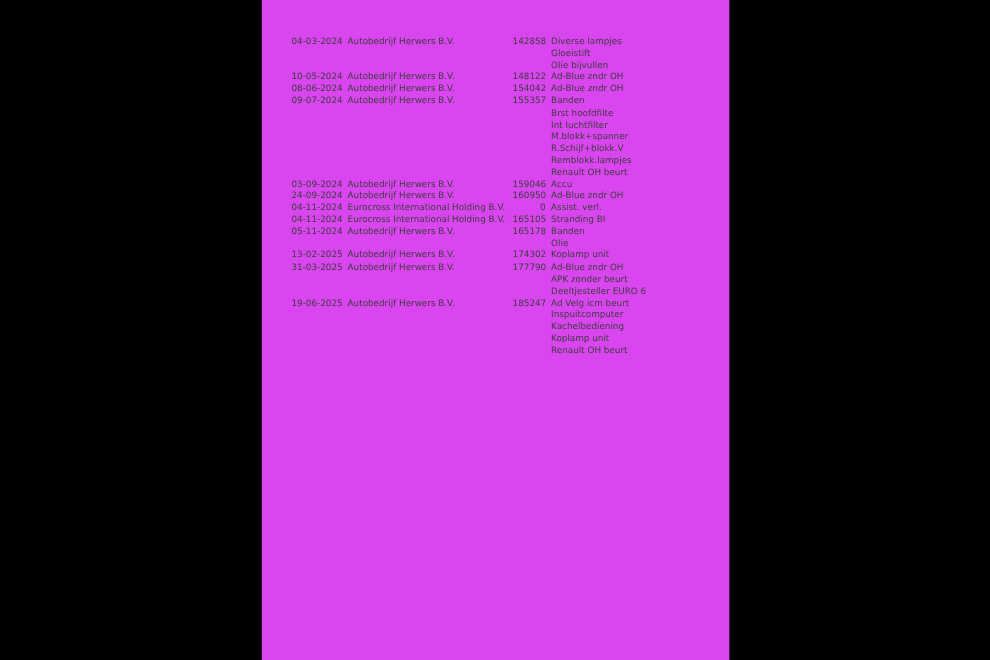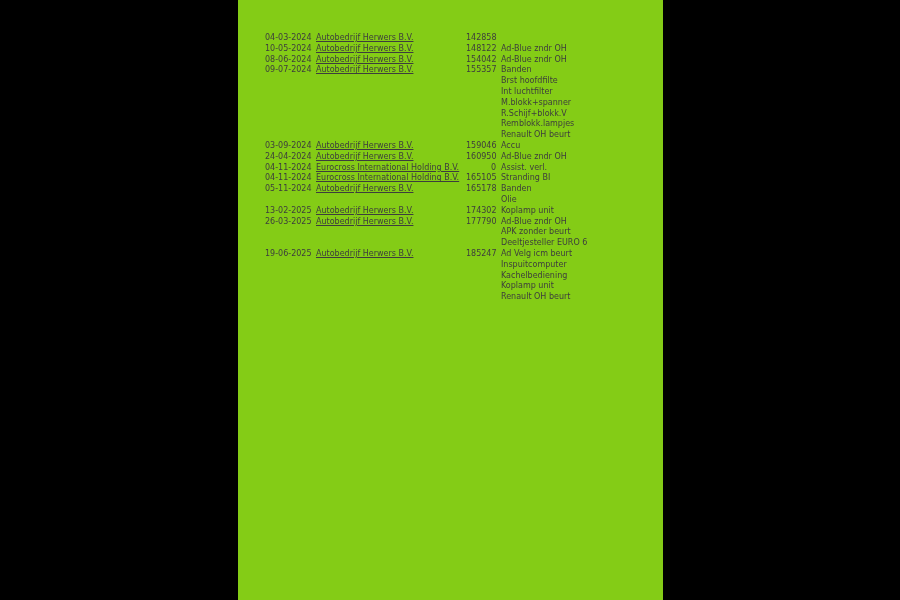--- a/index.html
+++ b/index.html
@@ -32,39 +32,44 @@
     right: 4px;
     color: #3d3d3d;
     font-size: 8px;
     line-height: 10.8px;
   }
   .row {
     display: flex;
     align-items: flex-start;
   }
   .col-date    { width: 51px;  flex: none; white-space: nowrap; }
-  .col-company { width: 150px; flex: none; padding-right: 4px; text-decoration: underline; }
+  .col-company { width: 150px; flex: none; padding-right: 4px; }
   .col-km      { width: 30px;  flex: none; text-align: right; white-space: nowrap; }
   .col-desc    { flex: 1; padding-left: 5px; }
   .desc-line   { white-space: nowrap; }
 </style>
 </head>
 <body style="background: rgb(0, 0, 0);">
 
 <div class="stage">
   <div class="letterbox left"></div>
   <div class="letterbox right"></div>
 
-  <div class="paper" style="background: #84cc16;">
+  <div class="paper" style="background: #d946ef;">
     <div class="mtable" style="color: rgb(61, 61, 61);">
 
     <div class="row">
           <div class="col-date">04-03-2024</div>
           <div class="col-company">Autobedrijf Herwers B.V.</div>
           <div class="col-km">142858</div>
+          <div class="col-desc">
+            <div class="desc-line">Diverse lampjes</div>
+            <div class="desc-line">Gloeistift</div>
+            <div class="desc-line">Olie bijvullen</div>
+          </div>
         </div>
         <div class="row">
           <div class="col-date">10-05-2024</div>
           <div class="col-company">Autobedrijf Herwers B.V.</div>
           <div class="col-km">148122</div>
           <div class="col-desc">
             <div class="desc-line">Ad-Blue zndr OH</div>
           </div>
         </div>
         <div class="row">
@@ -91,21 +96,21 @@
         </div>
         <div class="row">
           <div class="col-date">03-09-2024</div>
           <div class="col-company">Autobedrijf Herwers B.V.</div>
           <div class="col-km">159046</div>
           <div class="col-desc">
             <div class="desc-line">Accu</div>
           </div>
         </div>
         <div class="row">
-          <div class="col-date">24-04-2024</div>
+          <div class="col-date">24-09-2024</div>
           <div class="col-company">Autobedrijf Herwers B.V.</div>
           <div class="col-km">160950</div>
           <div class="col-desc">
             <div class="desc-line">Ad-Blue zndr OH</div>
           </div>
         </div>
         <div class="row">
           <div class="col-date">04-11-2024</div>
           <div class="col-company">Eurocross International Holding B.V.</div>
           <div class="col-km">0</div>
@@ -132,21 +137,21 @@
         </div>
         <div class="row">
           <div class="col-date">13-02-2025</div>
           <div class="col-company">Autobedrijf Herwers B.V.</div>
           <div class="col-km">174302</div>
           <div class="col-desc">
             <div class="desc-line">Koplamp unit</div>
           </div>
         </div>
         <div class="row">
-          <div class="col-date">26-03-2025</div>
+          <div class="col-date">31-03-2025</div>
           <div class="col-company">Autobedrijf Herwers B.V.</div>
           <div class="col-km">177790</div>
           <div class="col-desc">
             <div class="desc-line">Ad-Blue zndr OH</div>
             <div class="desc-line">APK zonder beurt</div>
             <div class="desc-line">Deeltjesteller EURO 6</div>
           </div>
         </div>
         <div class="row">
           <div class="col-date">19-06-2025</div>

